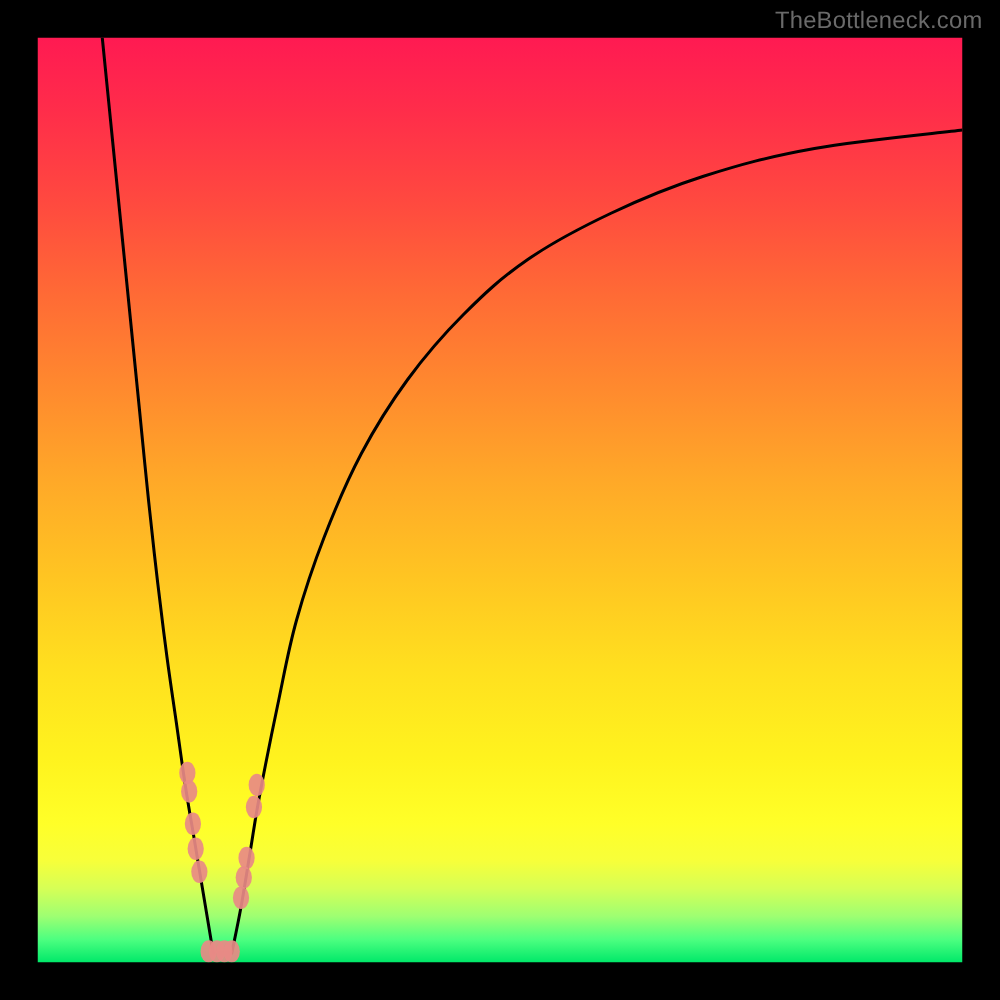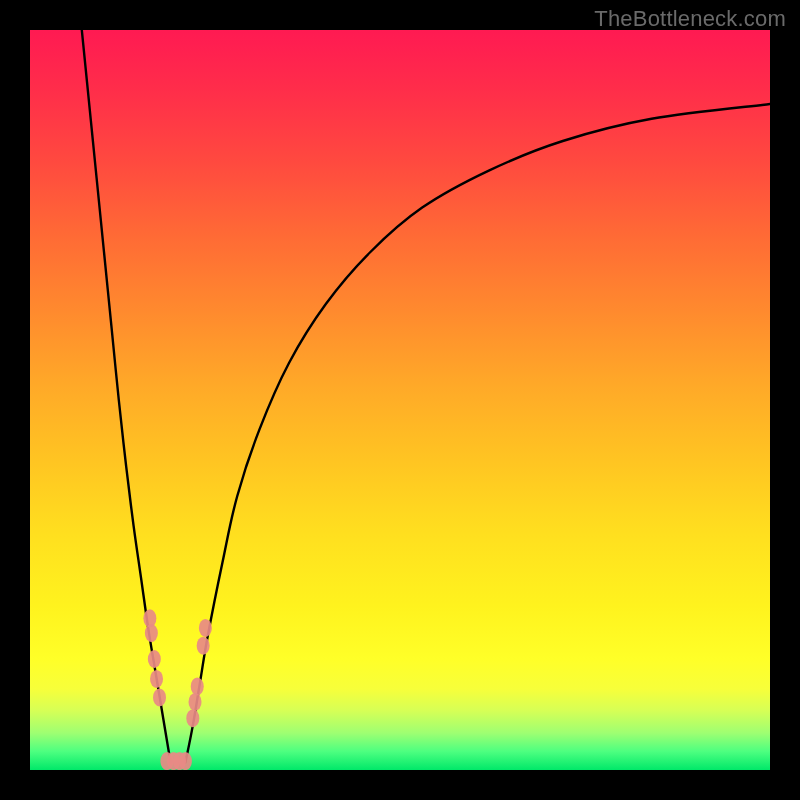--- a/index.html
+++ b/index.html
@@ -42,21 +42,21 @@
       #9eff72 95%,
       #4dff80 97.5%,
       #00e869 100%
     );
   }
   .watermark {
     position: absolute;
     top: 6px;
     right: 14px;
     color: #6a6a6a;
-    font-size: 22px;
+    font-size: 19px;
     letter-spacing: 0.2px;
     font-weight: 400;
     z-index: 5;
   }
   svg.curves {
     position: absolute;
     left: 0; top: 0;
     width: 740px; height: 740px;
     z-index: 2;
   }

